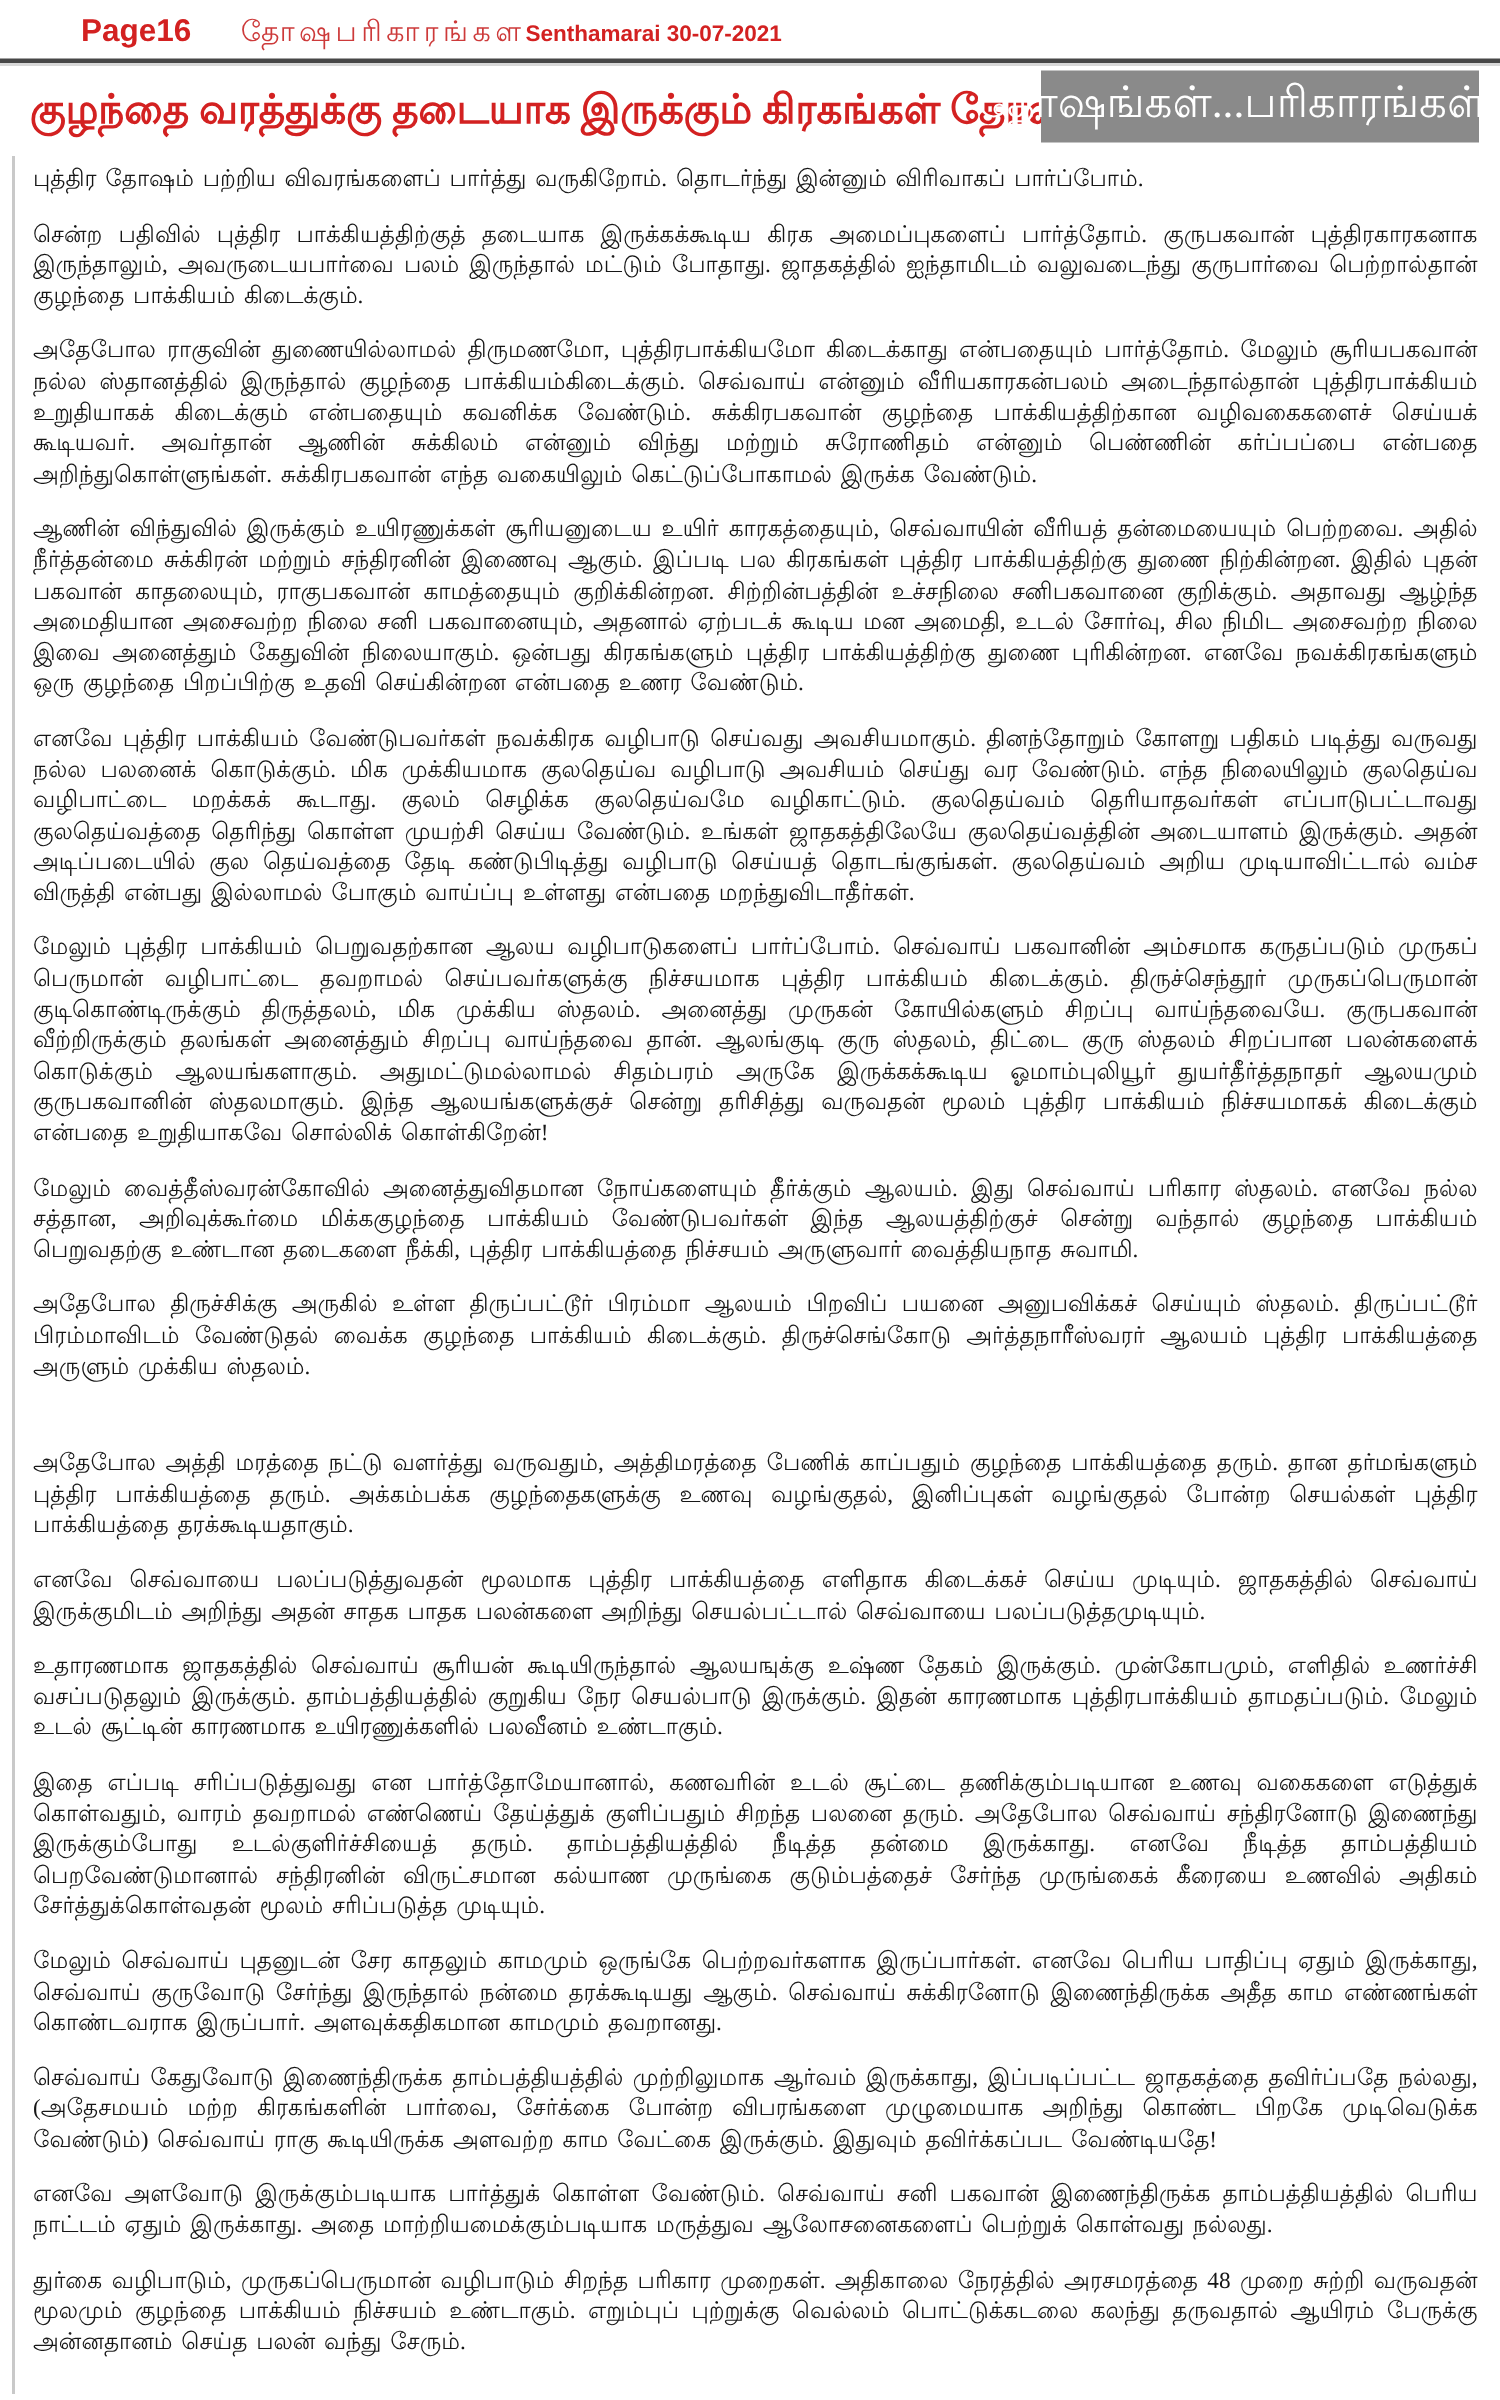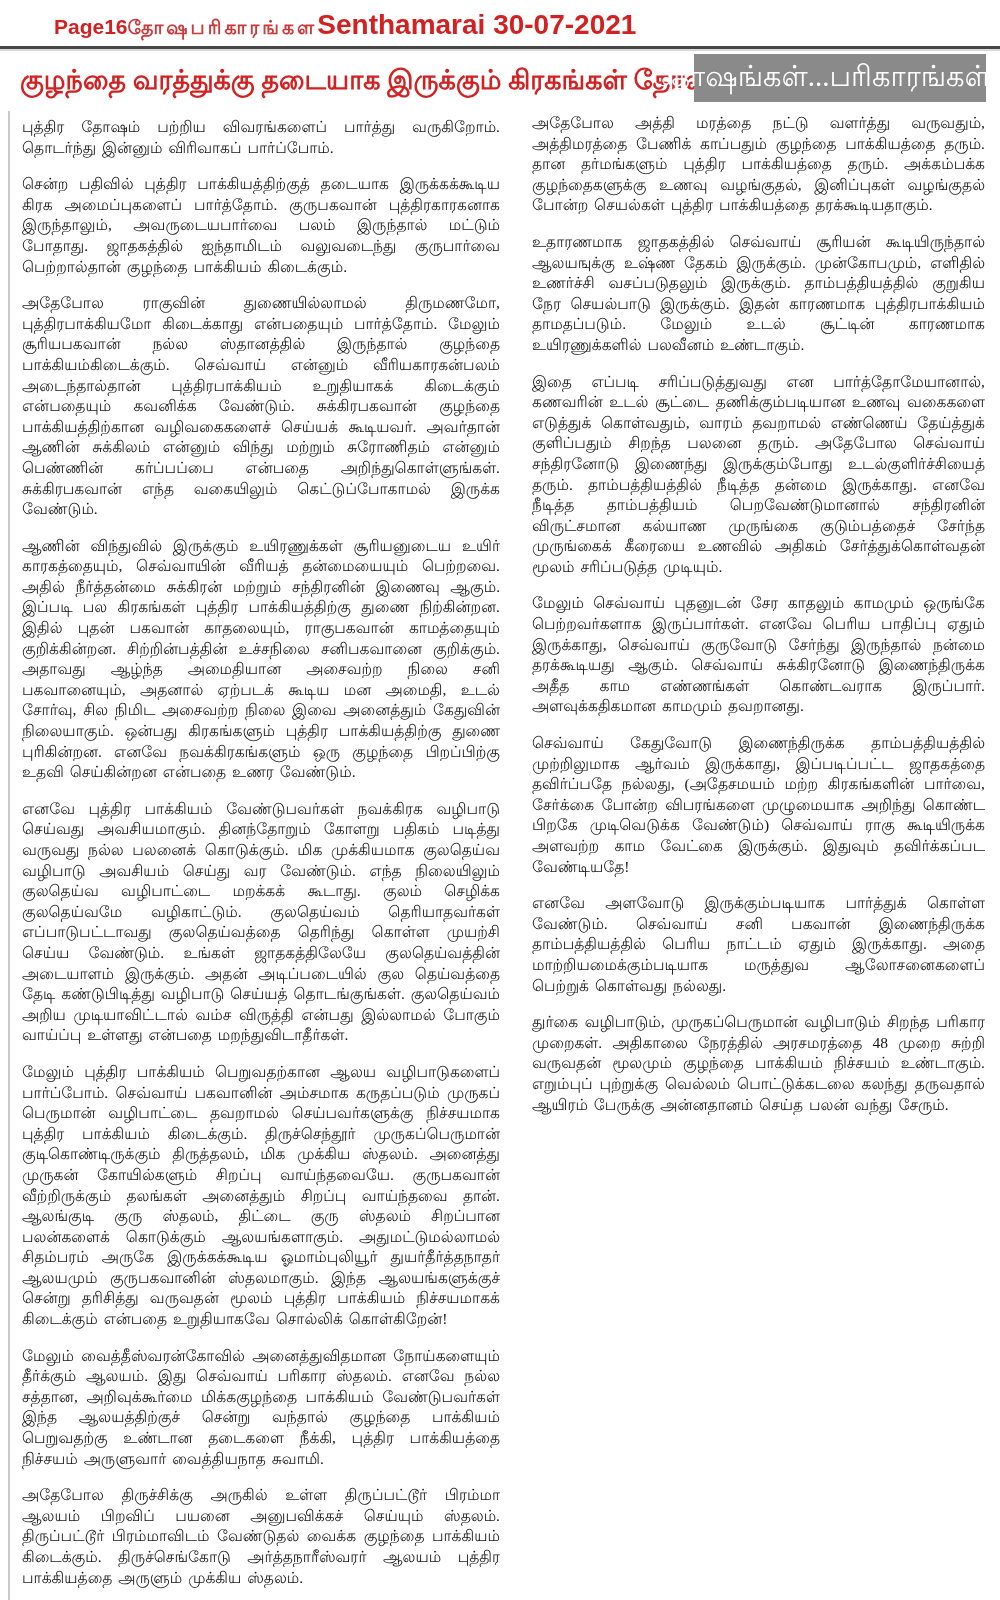--- a/index.html
+++ b/index.html
@@ -11,25 +11,25 @@
   .masthead{
     display:flex;justify-content:flex-start;align-items:baseline;
     padding:9px 52px 5px 54px;
   }
   .page-number{
     font-family:"Liberation Sans",sans-serif;font-weight:bold;
     font-size:21px;color:var(--accent-red,#d32121);
   }
   .section-title{
     font-size:19px;color:var(--section-red,#cd3a3a);
-    letter-spacing:3px;font-weight:bold;
+    letter-spacing:3px;font-weight:normal;margin-left:33px;
   }
   .edition-date{
     font-family:"Liberation Sans",sans-serif;font-weight:bold;
-    font-size:28px;color:var(--accent-red,#d32121);
+    font-size:15px;color:var(--accent-red,#d32121);
   }
   .header-rule{
     height:3px;background:#474747;box-shadow:0 2px 0 #d8d8d8;
   }
   
   .banner{position:relative;height:62px;}
   .headline{
     position:absolute;left:20px;top:16px;margin:0;
     font-size:27px;font-weight:bold;color:var(--accent-red,#d32121);
     font-family:"Liberation Serif",serif;white-space:nowrap;
@@ -37,21 +37,21 @@
   .series-badge{
     position:absolute;right:14px;top:5px;width:292px;height:48px;
     display:flex;align-items:center;justify-content:center;
     background:var(--badge-bg,#8a8a8a);color:var(--badge-text,#ffffff);
     font-size:29px;font-family:"Liberation Serif",serif;white-space:nowrap;
   }
   
   .article{
     display:flex;gap:32px;box-sizing:border-box;
     margin-left:8px;border-left:2px solid #c9c9c9;
-    padding:6px 15px 0 12px;height:1492px;
+    padding:6px 15px 0 12px;height:1492px;flex-direction:column;
   }
   .col{box-sizing:border-box;}
   .col-left{flex:0 0 478px;}
   .col-right{flex:1;padding-top:12px;}
   .para{
     margin:0 0 16px 0;text-align:justify;
     font-size:15.5px;line-height:20.6px;color:#161616;
     word-spacing:2px;
   }
   .para.tight{margin-top:-16px;}
@@ -80,20 +80,21 @@
         <p class="para">சென்ற பதிவில் புத்திர பாக்கியத்திற்குத் தடையாக இருக்கக்கூடிய கிரக அமைப்புகளைப் பார்த்தோம். குருபகவான் புத்திரகாரகனாக இருந்தாலும், அவருடையபார்வை பலம் இருந்தால் மட்டும் போதாது. ஜாதகத்தில் ஐந்தாமிடம் வலுவடைந்து குருபார்வை பெற்றால்தான் குழந்தை பாக்கியம் கிடைக்கும்.</p>
         <p class="para">அதேபோல ராகுவின் துணையில்லாமல் திருமணமோ, புத்திரபாக்கியமோ கிடைக்காது என்பதையும் பார்த்தோம். மேலும் சூரியபகவான் நல்ல ஸ்தானத்தில் இருந்தால் குழந்தை பாக்கியம்கிடைக்கும். செவ்வாய் என்னும் வீரியகாரகன்பலம் அடைந்தால்தான் புத்திரபாக்கியம் உறுதியாகக் கிடைக்கும் என்பதையும் கவனிக்க வேண்டும். சுக்கிரபகவான் குழந்தை பாக்கியத்திற்கான வழிவகைகளைச் செய்யக் கூடியவர். அவர்தான் ஆணின் சுக்கிலம் என்னும் விந்து மற்றும் சுரோணிதம் என்னும் பெண்ணின் கர்ப்பப்பை என்பதை அறிந்துகொள்ளுங்கள். சுக்கிரபகவான் எந்த வகையிலும் கெட்டுப்போகாமல் இருக்க வேண்டும்.</p>
         <p class="para">ஆணின் விந்துவில் இருக்கும் உயிரணுக்கள் சூரியனுடைய உயிர் காரகத்தையும், செவ்வாயின் வீரியத் தன்மையையும் பெற்றவை. அதில் நீர்த்தன்மை சுக்கிரன் மற்றும் சந்திரனின் இணைவு ஆகும். இப்படி பல கிரகங்கள் புத்திர பாக்கியத்திற்கு துணை நிற்கின்றன. இதில் புதன் பகவான் காதலையும், ராகுபகவான் காமத்தையும் குறிக்கின்றன. சிற்றின்பத்தின் உச்சநிலை சனிபகவானை குறிக்கும். அதாவது ஆழ்ந்த அமைதியான அசைவற்ற நிலை சனி பகவானையும், அதனால் ஏற்படக் கூடிய மன அமைதி, உடல் சோர்வு, சில நிமிட அசைவற்ற நிலை இவை அனைத்தும் கேதுவின் நிலையாகும். ஒன்பது கிரகங்களும் புத்திர பாக்கியத்திற்கு துணை புரிகின்றன. எனவே நவக்கிரகங்களும் ஒரு குழந்தை பிறப்பிற்கு உதவி செய்கின்றன என்பதை உணர வேண்டும்.</p>
         <p class="para">எனவே புத்திர பாக்கியம் வேண்டுபவர்கள் நவக்கிரக வழிபாடு செய்வது அவசியமாகும். தினந்தோறும் கோளறு பதிகம் படித்து வருவது நல்ல பலனைக் கொடுக்கும். மிக முக்கியமாக குலதெய்வ வழிபாடு அவசியம் செய்து வர வேண்டும். எந்த நிலையிலும் குலதெய்வ வழிபாட்டை மறக்கக் கூடாது. குலம் செழிக்க குலதெய்வமே வழிகாட்டும். குலதெய்வம் தெரியாதவர்கள் எப்பாடுபட்டாவது குலதெய்வத்தை தெரிந்து கொள்ள முயற்சி செய்ய வேண்டும். உங்கள் ஜாதகத்திலேயே குலதெய்வத்தின் அடையாளம் இருக்கும். அதன் அடிப்படையில் குல தெய்வத்தை தேடி கண்டுபிடித்து வழிபாடு செய்யத் தொடங்குங்கள். குலதெய்வம் அறிய முடியாவிட்டால் வம்ச விருத்தி என்பது இல்லாமல் போகும் வாய்ப்பு உள்ளது என்பதை மறந்துவிடாதீர்கள்.</p>
         <p class="para">மேலும் புத்திர பாக்கியம் பெறுவதற்கான ஆலய வழிபாடுகளைப் பார்ப்போம். செவ்வாய் பகவானின் அம்சமாக கருதப்படும் முருகப் பெருமான் வழிபாட்டை தவறாமல் செய்பவர்களுக்கு நிச்சயமாக புத்திர பாக்கியம் கிடைக்கும். திருச்செந்தூர் முருகப்பெருமான் குடிகொண்டிருக்கும் திருத்தலம், மிக முக்கிய ஸ்தலம். அனைத்து முருகன் கோயில்களும் சிறப்பு வாய்ந்தவையே. குருபகவான் வீற்றிருக்கும் தலங்கள் அனைத்தும் சிறப்பு வாய்ந்தவை தான். ஆலங்குடி குரு ஸ்தலம், திட்டை குரு ஸ்தலம் சிறப்பான பலன்களைக் கொடுக்கும் ஆலயங்களாகும். அதுமட்டுமல்லாமல் சிதம்பரம் அருகே இருக்கக்கூடிய ஓமாம்புலியூர் துயர்தீர்த்தநாதர் ஆலயமும் குருபகவானின் ஸ்தலமாகும். இந்த ஆலயங்களுக்குச் சென்று தரிசித்து வருவதன் மூலம் புத்திர பாக்கியம் நிச்சயமாகக் கிடைக்கும் என்பதை உறுதியாகவே சொல்லிக் கொள்கிறேன்!</p>
         <p class="para">மேலும் வைத்தீஸ்வரன்கோவில் அனைத்துவிதமான நோய்களையும் தீர்க்கும் ஆலயம். இது செவ்வாய் பரிகார ஸ்தலம். எனவே நல்ல சத்தான, அறிவுக்கூர்மை மிக்ககுழந்தை பாக்கியம் வேண்டுபவர்கள் இந்த ஆலயத்திற்குச் சென்று வந்தால் குழந்தை பாக்கியம் பெறுவதற்கு உண்டான தடைகளை நீக்கி, புத்திர பாக்கியத்தை நிச்சயம் அருளுவார் வைத்தியநாத சுவாமி.</p>
         <p class="para">அதேபோல திருச்சிக்கு அருகில் உள்ள திருப்பட்டூர் பிரம்மா ஆலயம் பிறவிப் பயனை அனுபவிக்கச் செய்யும் ஸ்தலம். திருப்பட்டூர் பிரம்மாவிடம் வேண்டுதல் வைக்க குழந்தை பாக்கியம் கிடைக்கும். திருச்செங்கோடு அர்த்தநாரீஸ்வரர் ஆலயம் புத்திர பாக்கியத்தை அருளும் முக்கிய ஸ்தலம்.</p>
       </div>
     <div class="col col-right">
         <p class="para tight">அதேபோல அத்தி மரத்தை நட்டு வளர்த்து வருவதும், அத்திமரத்தை பேணிக் காப்பதும் குழந்தை பாக்கியத்தை தரும். தான தர்மங்களும் புத்திர பாக்கியத்தை தரும். அக்கம்பக்க குழந்தைகளுக்கு உணவு வழங்குதல், இனிப்புகள் வழங்குதல் போன்ற செயல்கள் புத்திர பாக்கியத்தை தரக்கூடியதாகும்.</p>
+        <p class="para">எனவே செவ்வாயை பலப்படுத்துவதன் மூலமாக புத்திர பாக்கியத்தை எளிதாக கிடைக்கச் செய்ய முடியும். ஜாதகத்தில் செவ்வாய் இருக்குமிடம் அறிந்து அதன் சாதக பாதக பலன்களை அறிந்து செயல்பட்டால் செவ்வாயை பலப்படுத்தமுடியும்.</p>
         <p class="para">உதாரணமாக ஜாதகத்தில் செவ்வாய் சூரியன் கூடியிருந்தால் ஆலயஙுக்கு உஷ்ண தேகம் இருக்கும். முன்கோபமும், எளிதில் உணர்ச்சி வசப்படுதலும் இருக்கும். தாம்பத்தியத்தில் குறுகிய நேர செயல்பாடு இருக்கும். இதன் காரணமாக புத்திரபாக்கியம் தாமதப்படும். மேலும் உடல் சூட்டின் காரணமாக உயிரணுக்களில் பலவீனம் உண்டாகும்.</p>
         <p class="para">இதை எப்படி சரிப்படுத்துவது என பார்த்தோமேயானால், கணவரின் உடல் சூட்டை தணிக்கும்படியான உணவு வகைகளை எடுத்துக் கொள்வதும், வாரம் தவறாமல் எண்ணெய் தேய்த்துக் குளிப்பதும் சிறந்த பலனை தரும். அதேபோல செவ்வாய் சந்திரனோடு இணைந்து இருக்கும்போது உடல்குளிர்ச்சியைத் தரும். தாம்பத்தியத்தில் நீடித்த தன்மை இருக்காது. எனவே நீடித்த தாம்பத்தியம் பெறவேண்டுமானால் சந்திரனின் விருட்சமான கல்யாண முருங்கை குடும்பத்தைச் சேர்ந்த முருங்கைக் கீரையை உணவில் அதிகம் சேர்த்துக்கொள்வதன் மூலம் சரிப்படுத்த முடியும்.</p>
         <p class="para">மேலும் செவ்வாய் புதனுடன் சேர காதலும் காமமும் ஒருங்கே பெற்றவர்களாக இருப்பார்கள். எனவே பெரிய பாதிப்பு ஏதும் இருக்காது, செவ்வாய் குருவோடு சேர்ந்து இருந்தால் நன்மை தரக்கூடியது ஆகும். செவ்வாய் சுக்கிரனோடு இணைந்திருக்க அதீத காம எண்ணங்கள் கொண்டவராக இருப்பார். அளவுக்கதிகமான காமமும் தவறானது.</p>
         <p class="para">செவ்வாய் கேதுவோடு இணைந்திருக்க தாம்பத்தியத்தில் முற்றிலுமாக ஆர்வம் இருக்காது, இப்படிப்பட்ட ஜாதகத்தை தவிர்ப்பதே நல்லது, (அதேசமயம் மற்ற கிரகங்களின் பார்வை, சேர்க்கை போன்ற விபரங்களை முழுமையாக அறிந்து கொண்ட பிறகே முடிவெடுக்க வேண்டும்) செவ்வாய் ராகு கூடியிருக்க அளவற்ற காம வேட்கை இருக்கும். இதுவும் தவிர்க்கப்பட வேண்டியதே!</p>
         <p class="para">எனவே அளவோடு இருக்கும்படியாக பார்த்துக் கொள்ள வேண்டும். செவ்வாய் சனி பகவான் இணைந்திருக்க தாம்பத்தியத்தில் பெரிய நாட்டம் ஏதும் இருக்காது. அதை மாற்றியமைக்கும்படியாக மருத்துவ ஆலோசனைகளைப் பெற்றுக் கொள்வது நல்லது.</p>
         <p class="para">துர்கை வழிபாடும், முருகப்பெருமான் வழிபாடும் சிறந்த பரிகார முறைகள். அதிகாலை நேரத்தில் அரசமரத்தை 48 முறை சுற்றி வருவதன் மூலமும் குழந்தை பாக்கியம் நிச்சயம் உண்டாகும். எறும்புப் புற்றுக்கு வெல்லம் பொட்டுக்கடலை கலந்து தருவதால் ஆயிரம் பேருக்கு அன்னதானம் செய்த பலன் வந்து சேரும்.</p>
       </div>
   </div>
 
 </div>

